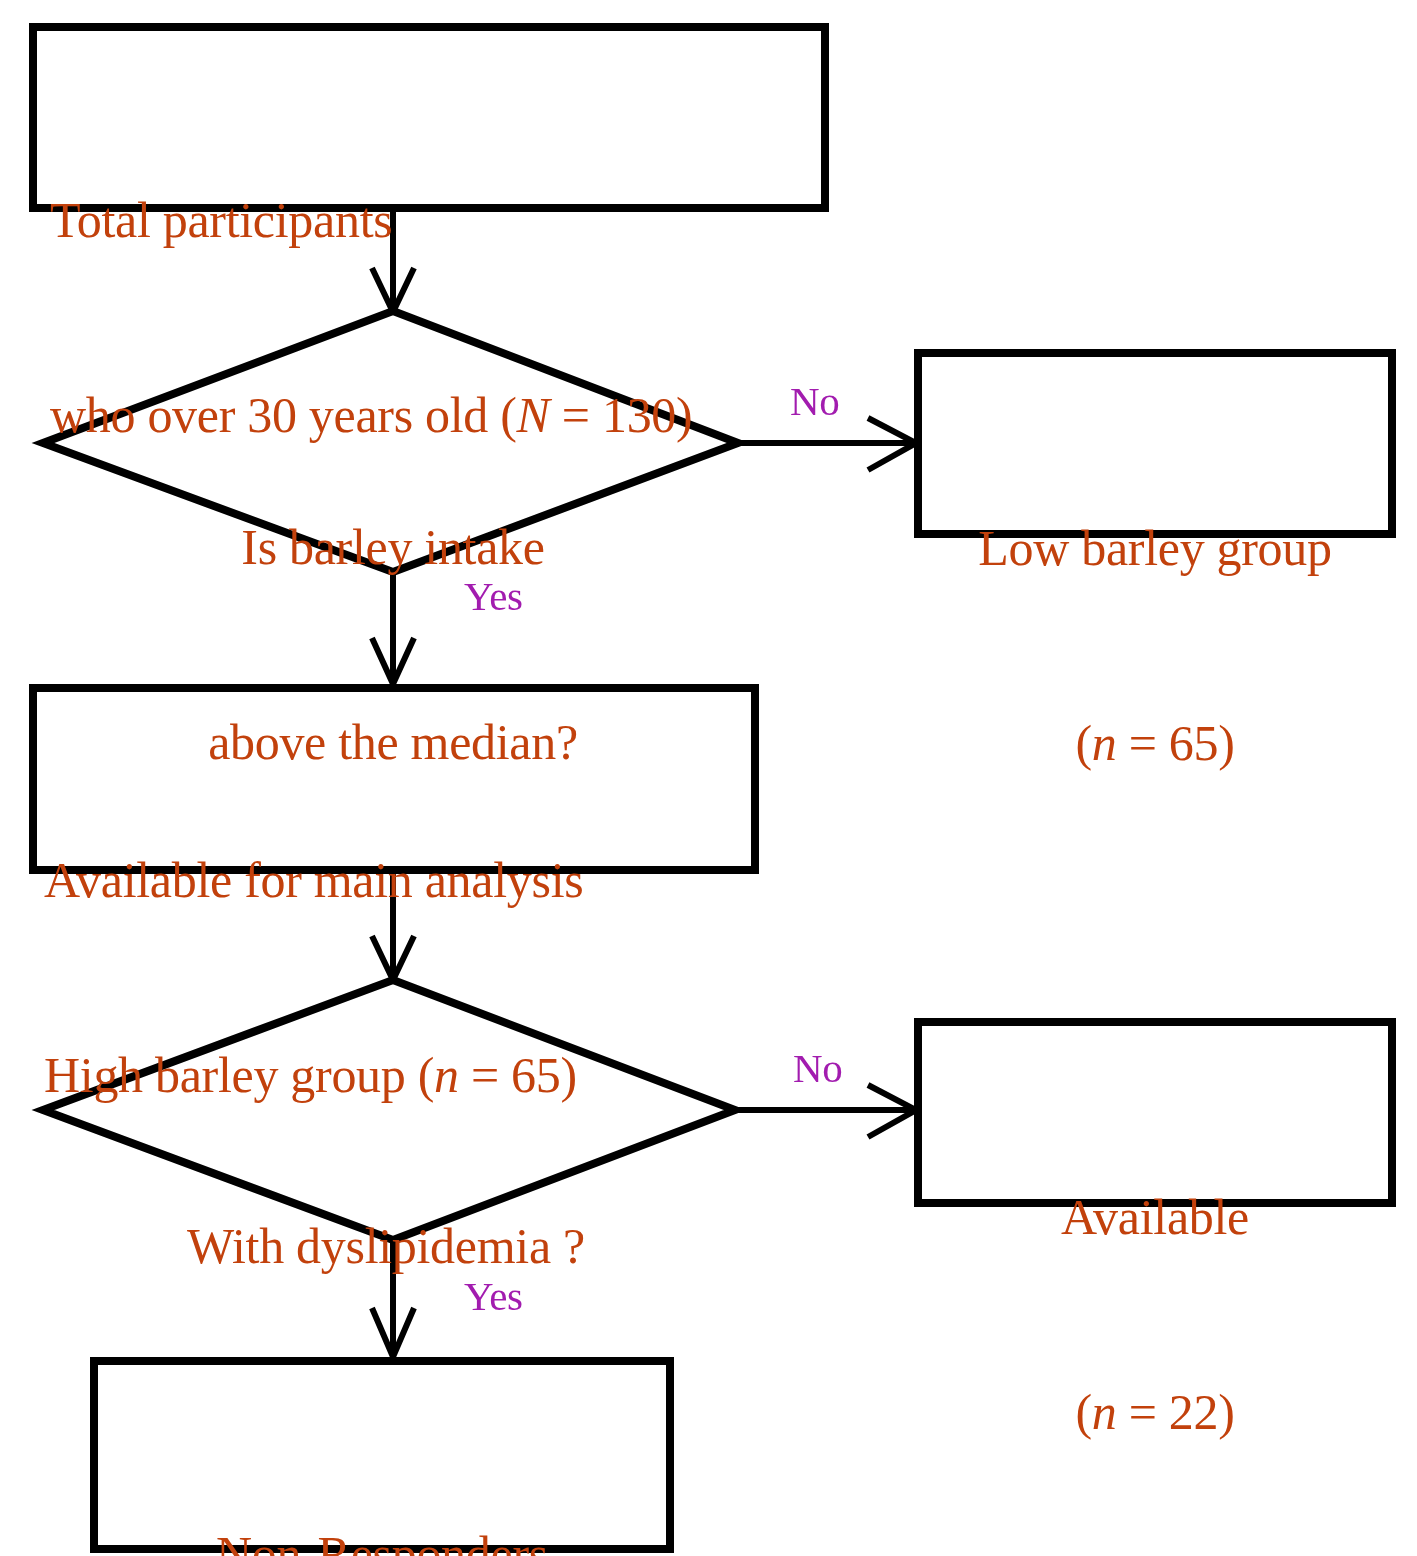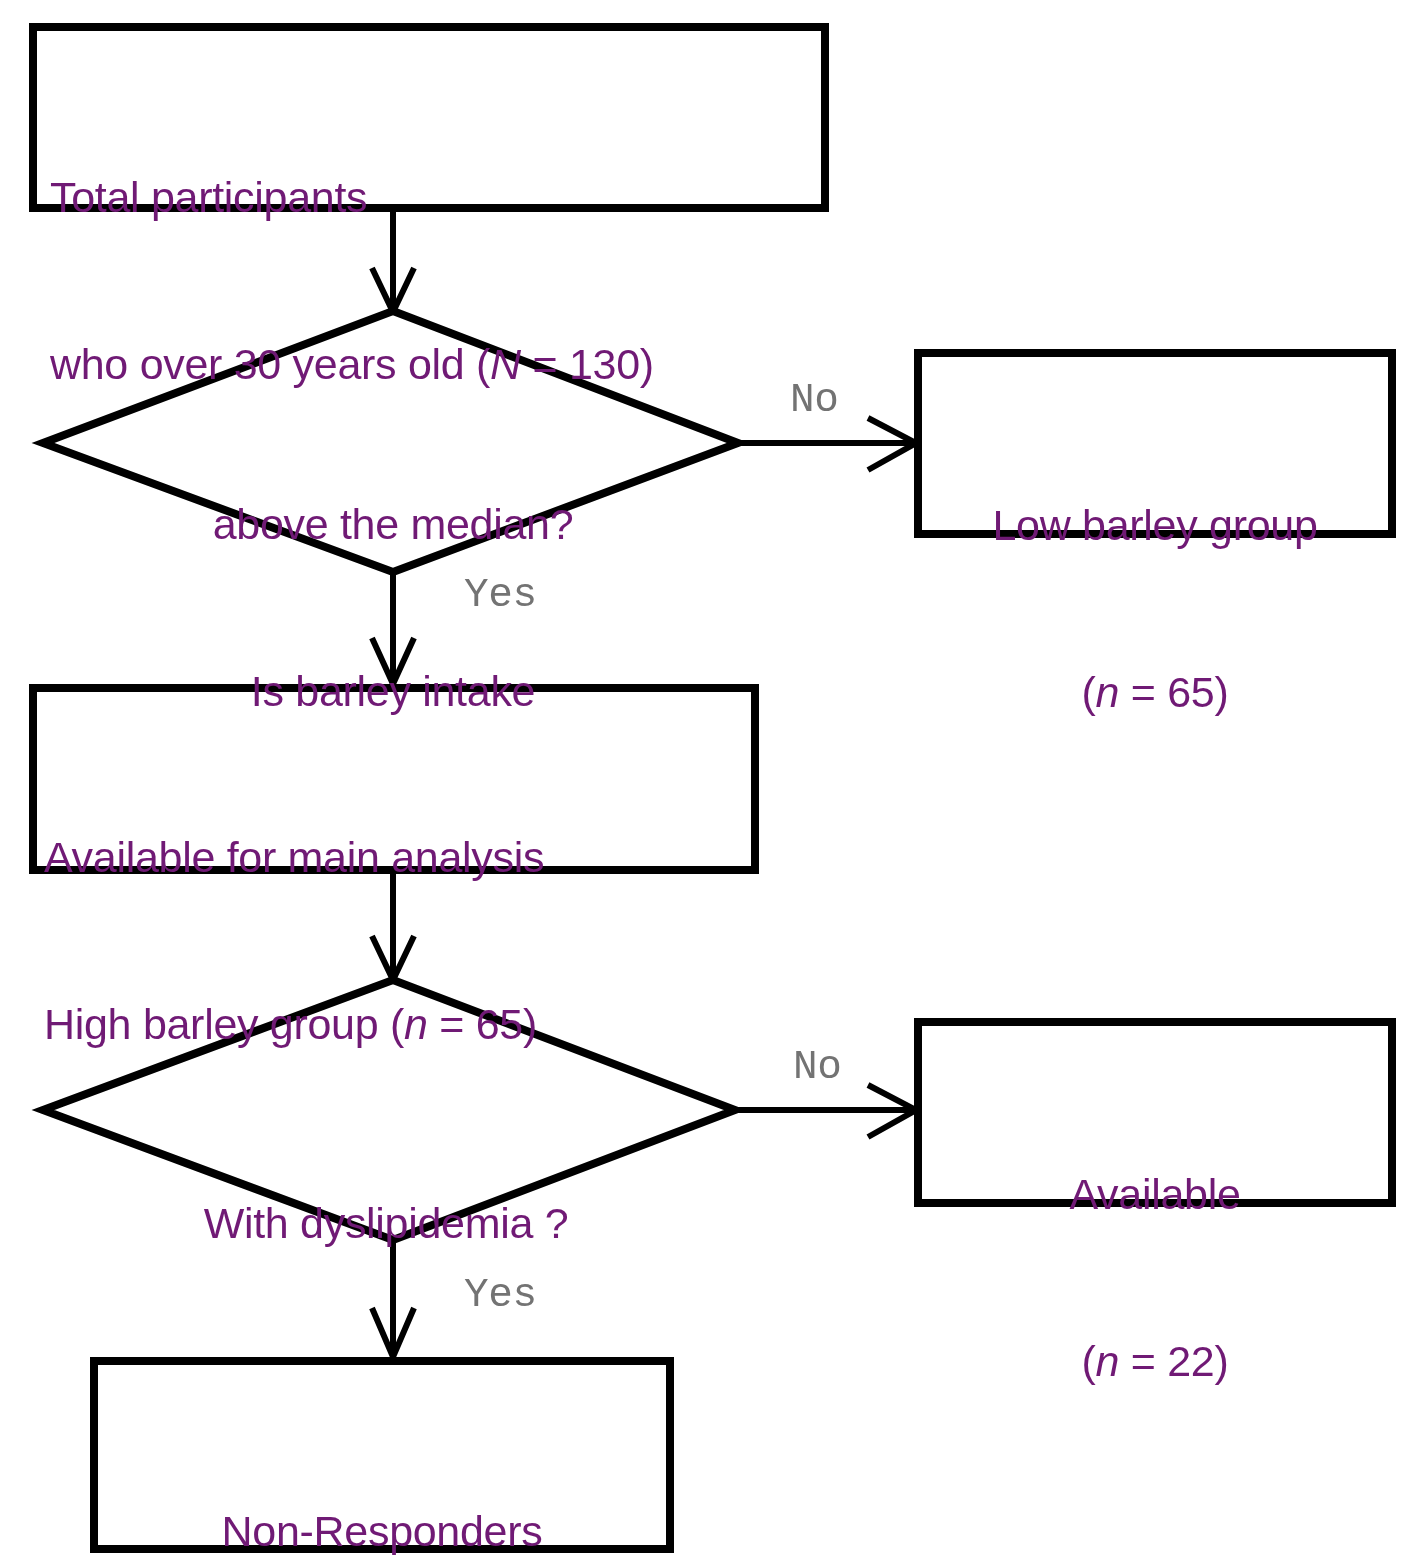--- a/index.html
+++ b/index.html
@@ -18,34 +18,34 @@
   }
   .flow-svg {
     position: absolute;
     left: 0;
     top: 0;
     width: 1417px;
     height: 1556px;
   }
   .node-text {
     position: absolute;
-    font-family: Liberation Sans, sans-serif;
-    font-size: 43px;
+    font-family: Liberation Serif, serif;
+    font-size: 50px;
     line-height: 1.30;
-    color: #701a75;
+    color: #c2410c;
     white-space: pre;
     letter-spacing: -0.3px;
   }
   .node-text.center { text-align: center; }
   .node-text.left   { text-align: left; }
   .edge-label {
     position: absolute;
-    font-family: Liberation Mono, monospace;
+    font-family: Liberation Serif, serif;
     font-size: 41px;
-    color: #737373;
+    color: #a21caf;
     white-space: pre;
     letter-spacing: -0.3px;
   }
   .ital { font-style: italic; }
 </style>
 </head>
 <body>
 
 <div id="canvas">
 
@@ -83,22 +83,22 @@
 
     <rect x="94" y="1361" width="576" height="188" fill="#ffffff" stroke="#000000" stroke-width="8"></rect>
   </svg>
 
   <div class="node-text left" style="left:50px; top:58px; width:760px;">
     <div>Total participants</div>
     <div><span>who over 30 years old (</span><span class="ital">N</span><span> = 130)</span></div>
   </div>
 
   <div class="node-text center" style="left:113px; top:385px; width:560px;">
+    <div>Is barley intake</div>
     <div>above the median?</div>
-    <div>Is barley intake</div>
   </div>
 
   <div class="edge-label" style="left:790px; top:377px;">No</div>
 
   <div class="node-text center" style="left:918px; top:386px; width:474px;">
     <div>Low barley group</div>
     <div><span>(</span><span class="ital">n</span><span> = 65)</span></div>
   </div>
 
   <div class="edge-label" style="left:464px; top:572px;">Yes</div>

